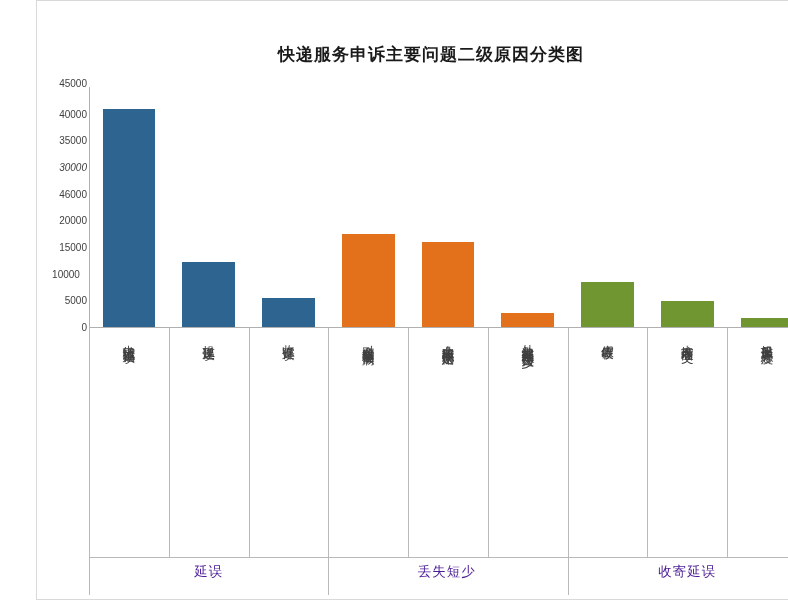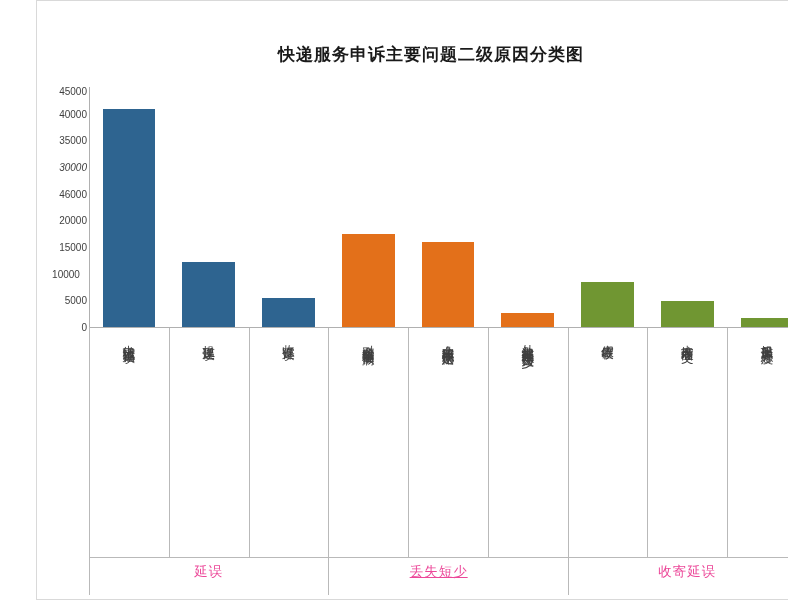--- a/index.html
+++ b/index.html
@@ -119,21 +119,21 @@
     left: 52px;
     top: 556px;
     width: 718px;
     height: 1px;
     background: #b9b9b9;
   }
   .group-label {
     position: absolute;
     top: 562px;
     font-size: 13.5px;
-    color: #ec4899;
+    color: #4c1d95;
     text-align: center;
     letter-spacing: 1px;
   }
   .group-tick {
     position: absolute;
     top: 556px;
     width: 1px;
     height: 38px;
     background: #b9b9b9;
   }
@@ -156,21 +156,21 @@
   <div id="y-axis-labels">
       <div class="ytick" style="top: 248px;">0</div>
       <div class="ytick" style="top: 221.333px;">5000</div>
       <div class="ytick" style="top: 194.667px; text-align: center;">10000</div>
       <div class="ytick" style="top: 168px;">15000</div>
       <div class="ytick" style="top: 141.333px;">20000</div>
       <div class="ytick" style="top: 114.667px;">46000</div>
       <div class="ytick" style="top: 88px; font-style: italic;">30000</div>
       <div class="ytick" style="top: 61.3333px;">35000</div>
       <div class="ytick" style="top: 34.6667px;">40000</div>
-      <div class="ytick" style="top: 12px;">45000</div>
+      <div class="ytick" style="top: 4px;">45000</div>
     </div>
 
   <div id="axis-vertical"></div>
   <div id="axis-horizontal"></div>
   <div id="frame-bottom-left"></div>
 
   <div id="plot-area">
       <div class="bar-slot" style="left: 0px; width: 79.7778px;">
         <div class="bar" style="height: 217.6px; background: rgb(46, 100, 144); width: 52.6533px; left: 13.5622px;"></div>
       </div>
@@ -216,17 +216,17 @@
 
 <div class="sep" style="left: 131.778px; top: 327px; height: 229px;"></div>
     <div class="sep" style="left: 211.556px; top: 327px; height: 229px;"></div>
     <div class="sep" style="left: 291.333px; top: 327px; height: 229px;"></div>
     <div class="sep" style="left: 371.111px; top: 327px; height: 229px;"></div>
     <div class="sep" style="left: 450.889px; top: 327px; height: 229px;"></div>
     <div class="sep" style="left: 530.667px; top: 327px; height: 229px;"></div>
     <div class="sep" style="left: 610.444px; top: 327px; height: 229px;"></div>
     <div class="sep" style="left: 690.222px; top: 327px; height: 229px;"></div>
     <div class="group-label" style="left: 52px; width: 239.333px;">延误</div>
-    <div class="group-label" style="left: 282px; width: 239.333px; text-decoration: underline;">丢失短少</div>
+    <div class="group-label" style="left: 290px; width: 239.333px;">丢失短少</div>
     <div class="group-tick" style="left: 291.333px;"></div>
     <div class="group-label" style="left: 530.667px; width: 239.333px;">收寄延误</div>
     <div class="group-tick" style="left: 530.667px;"></div>
   </div>
 
 </body></html>

